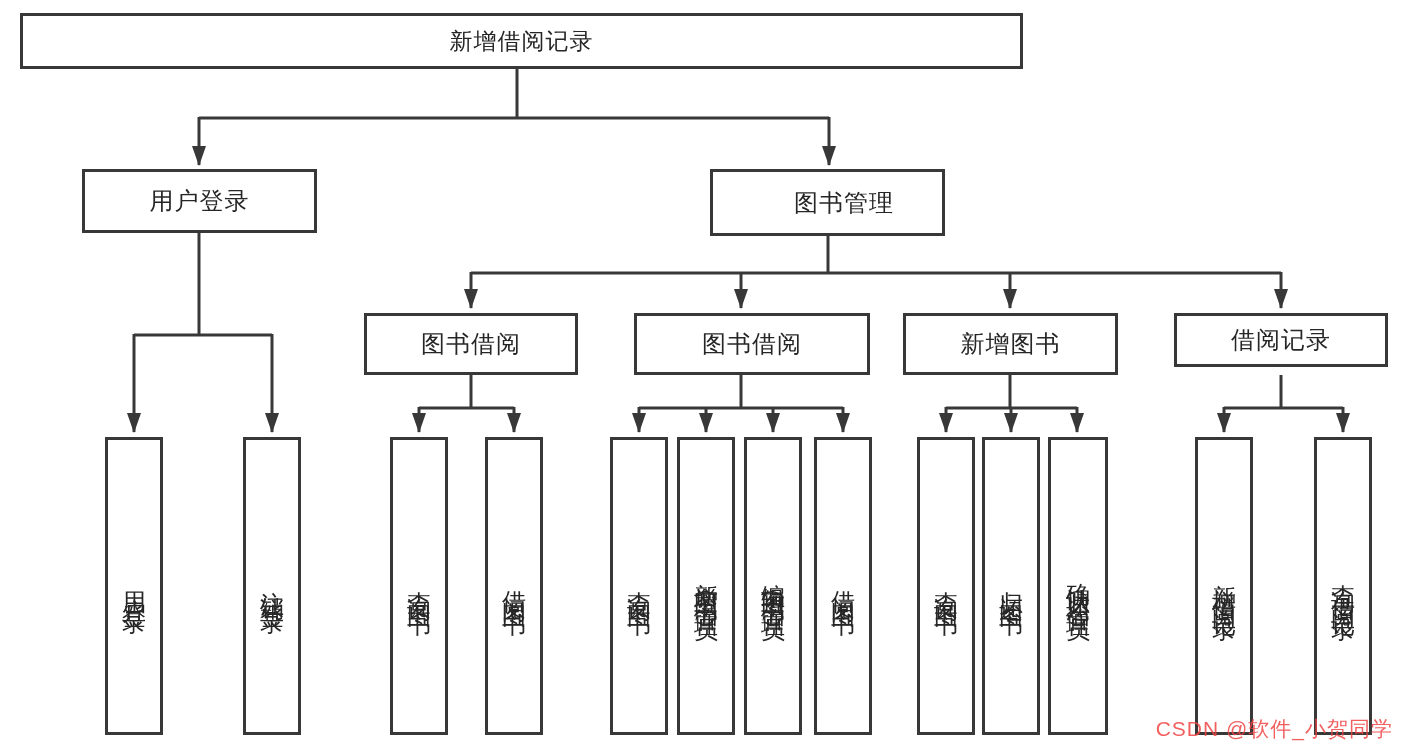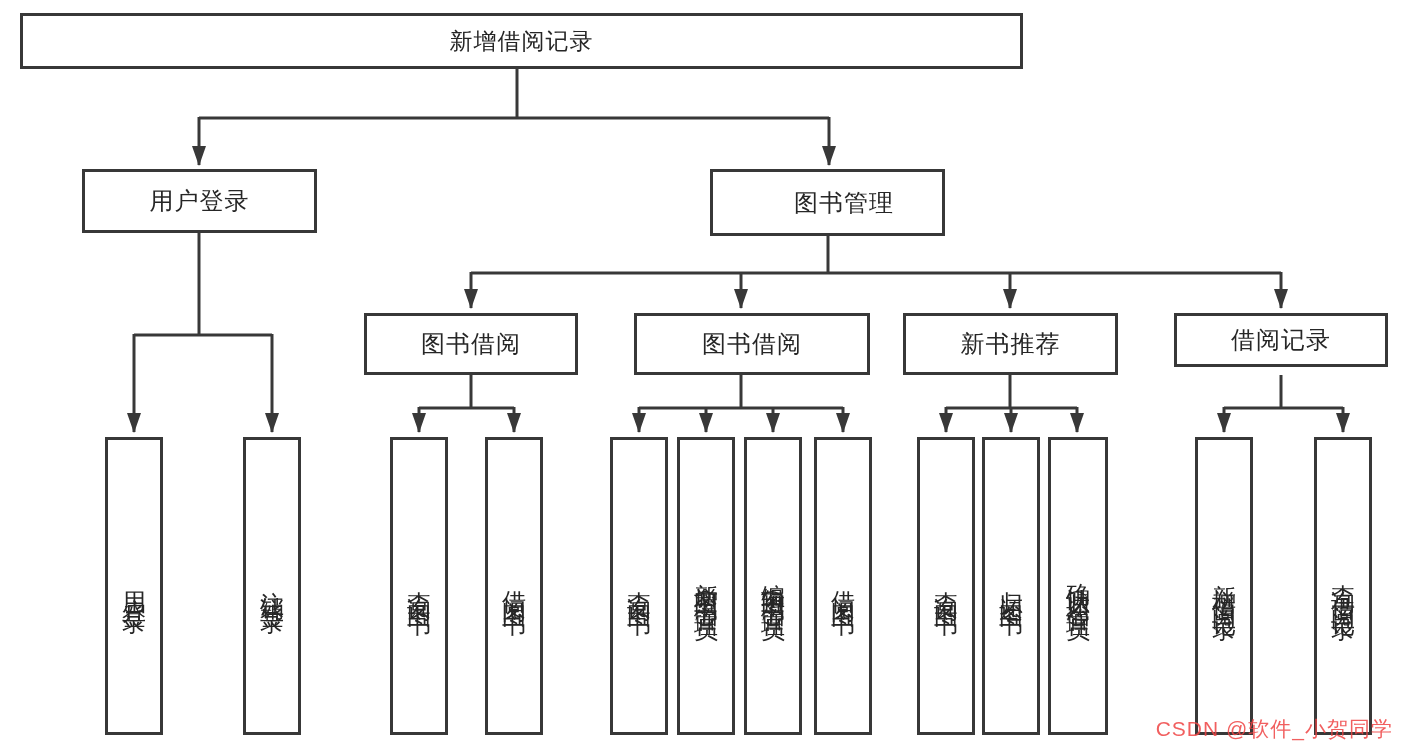--- a/index.html
+++ b/index.html
@@ -122,21 +122,21 @@
     </g>
   </svg>
 
   <div class="node h-node root-node" style="left:20px; top:13px; width:1003px; height:56px;">新增借阅记录</div>
 
   <div class="node h-node" style="left:82px; top:169px; width:235px; height:64px;">用户登录</div>
   <div class="node h-node" style="left:710px; top:169px; width:235px; height:67px;padding-left:33px;">图书管理</div>
 
   <div class="node h-node" style="left:364px; top:313px; width:214px; height:62px;">图书借阅</div>
   <div class="node h-node" style="left:634px; top:313px; width:236px; height:62px;">图书借阅</div>
-  <div class="node h-node" style="left:903px; top:313px; width:215px; height:62px;">新书推荐</div>
+  <div class="node h-node" style="left:903px; top:313px; width:215px; height:62px;">新增图书</div>
   <div class="node h-node" style="left:1174px; top:313px; width:214px; height:54px;">借阅记录</div>
 
   <div class="node leaf" style="left:105px;">
     <span class="v-text">用户登录</span>
   </div>
   <div class="node leaf" style="left:243px;">
     <span class="v-text">注销登录</span>
   </div>
 
   <div class="node leaf" style="left:390px;">

